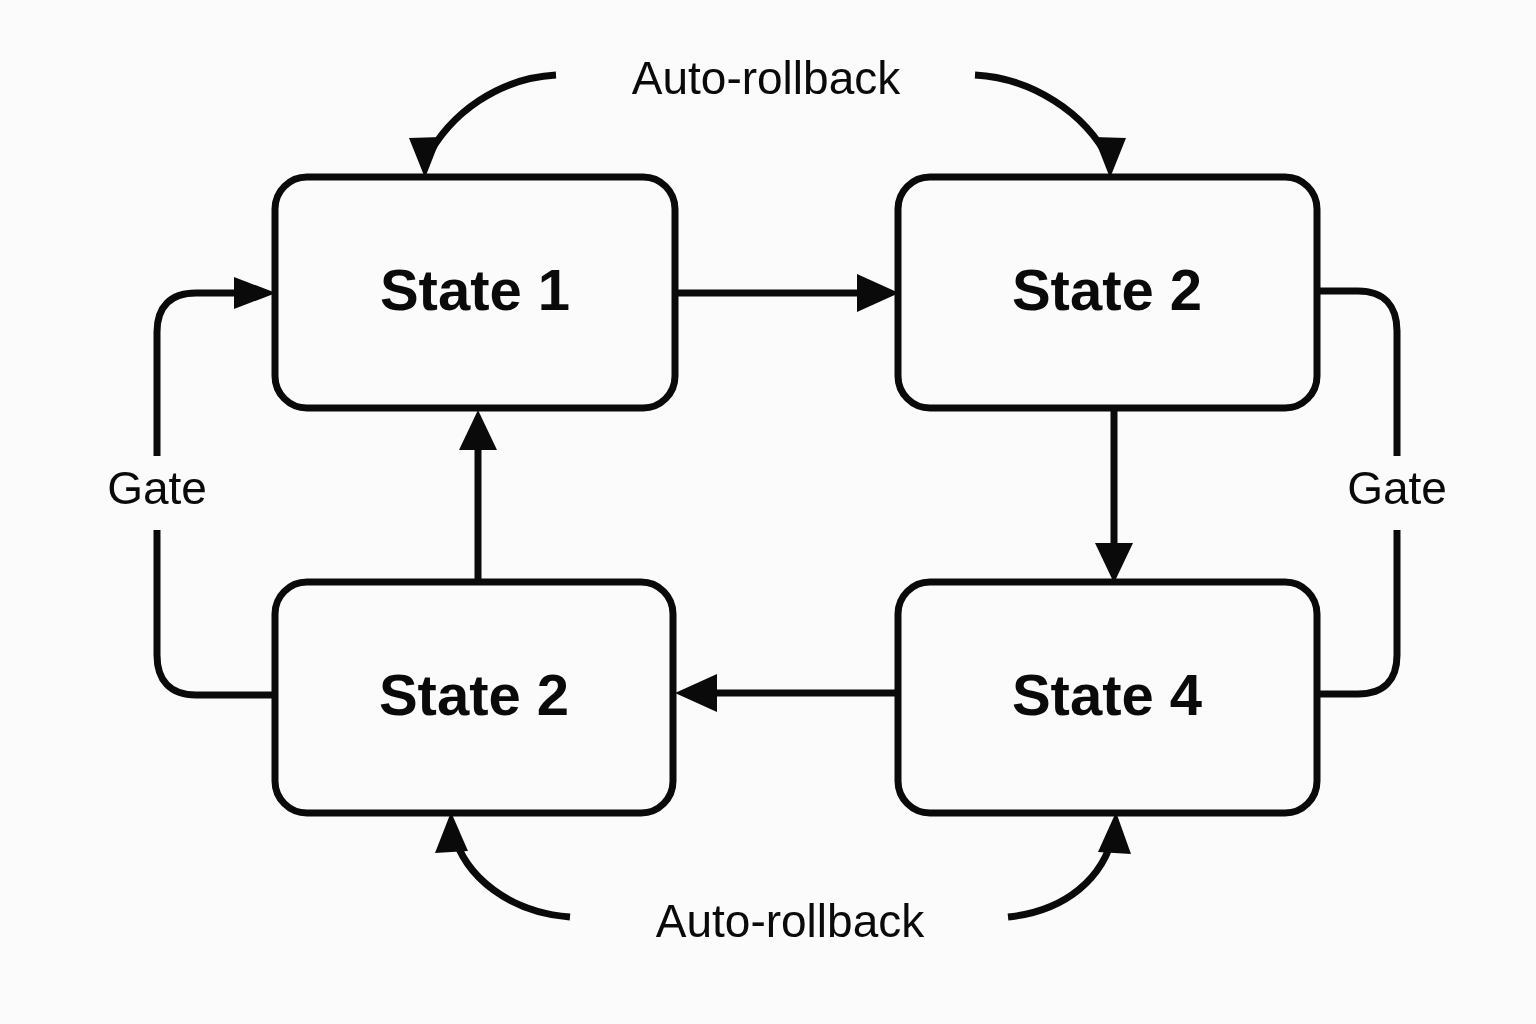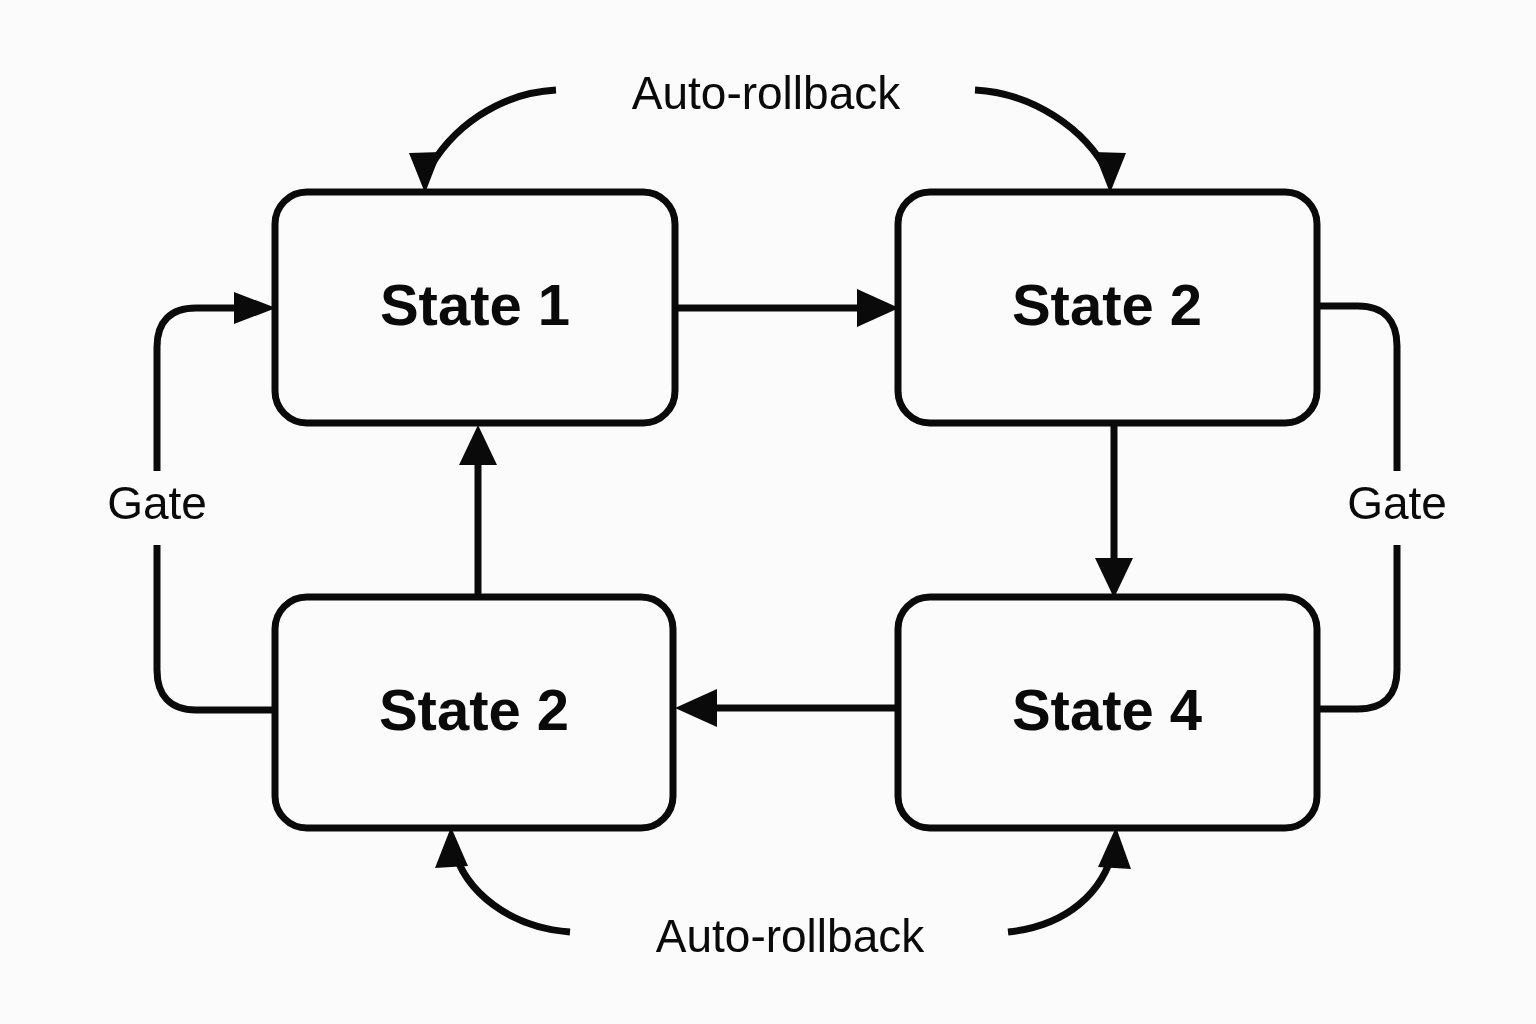--- a/index.html
+++ b/index.html
@@ -12,21 +12,20 @@
     height: 1024px;
     background: #fbfbfb;
     font-family: "Liberation Sans", sans-serif;
     overflow: hidden;
   }
   #diagram-root {
     position: relative;
     width: 1536px;
     height: 948px;
     background: #fbfbfb;
-    margin-top: 15px;
   }
   svg.canvas {
     position: absolute;
     left: 0;
     top: 0;
     width: 1536px;
     height: 1024px;
     display: block;
   }
   .node-rect {

